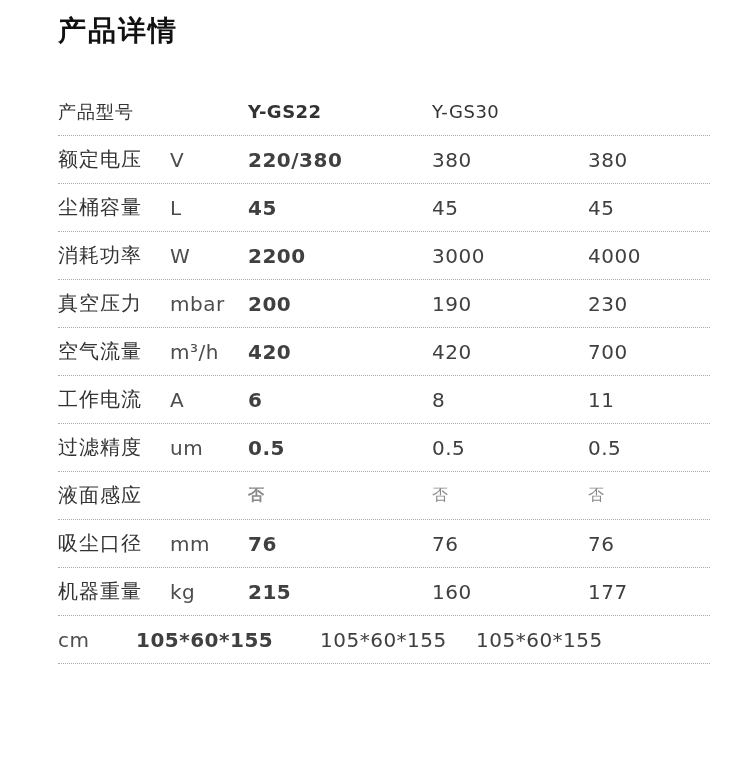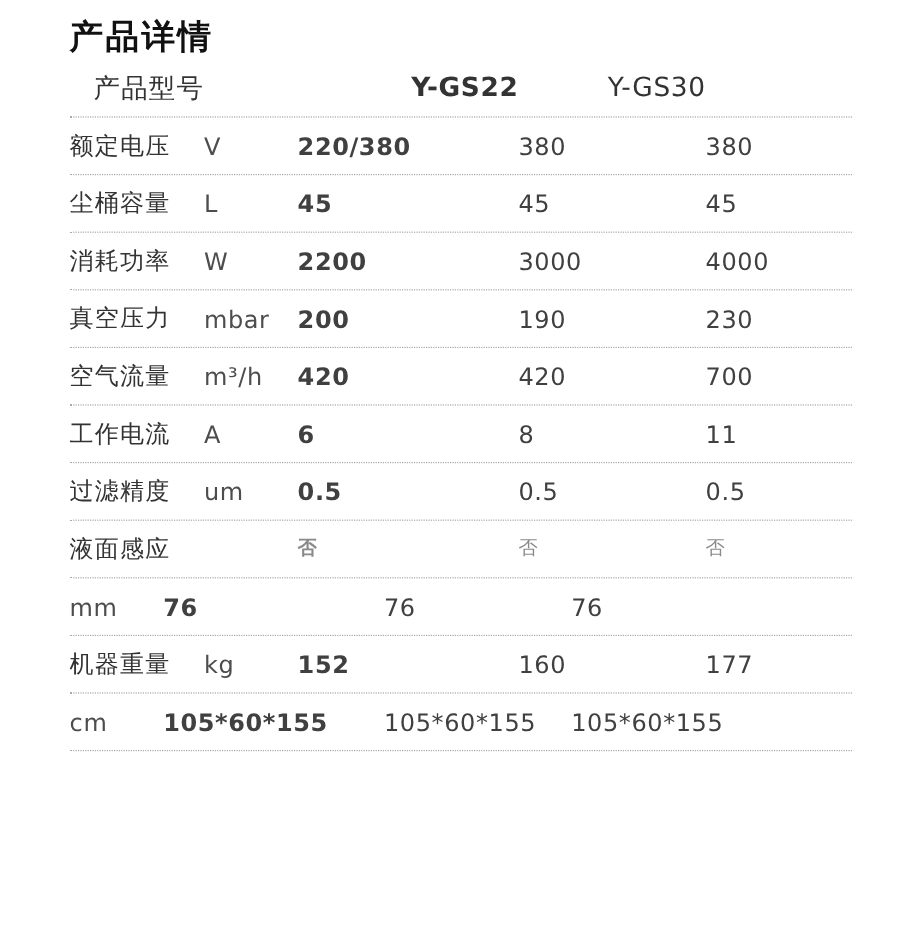--- a/index.html
+++ b/index.html
@@ -22,20 +22,21 @@
     width:750px;
     height:773px;
     padding:12px 40px 0 58px;
   }
   .title{
     font-size:28px;
     line-height:38px;
     font-weight:600;
     letter-spacing:2px;
     color:var(--title);
+    margin-bottom:38px;
   }
   .spec-table{
     width:652px;
   }
   .row{
     display:flex;
     align-items:center;
     height:48px;
     border-bottom:1px dotted var(--divider);
   }
@@ -52,23 +53,22 @@
     letter-spacing:1px;
   }
   .cell.unit{
     width:78px;
     color:var(--unit);
   }
   .cell.v1{width:184px;font-weight:bold;}
   .cell.v2{width:156px;}
   .cell.v3{flex:1;}
   .row.header .cell{
-    font-size:22px;
+    font-size:18px;
     color:var(--text);
-    text-align:right;
   }
   
   #rows-container .row:nth-child(8) .cell.v1,
   #rows-container .row:nth-child(8) .cell.v2,
   #rows-container .row:nth-child(8) .cell.v3{
     color:var(--muted);
     font-size:16px;
   }
 </style>
 </head>
@@ -146,30 +146,31 @@
 
   <div class="row">
     <div class="cell label">液面感应</div>
     <div class="cell unit"></div>
     <div class="cell v1">否</div>
     <div class="cell v2">否</div>
     <div class="cell v3">否</div>
   </div>
 
   <div class="row">
+    <div class="cell label">吸尘口径</div>
     <div class="cell unit">mm</div>
     <div class="cell v1">76</div>
     <div class="cell v2">76</div>
     <div class="cell v3">76</div>
   </div>
 
   <div class="row">
     <div class="cell label">机器重量</div>
     <div class="cell unit">kg</div>
-    <div class="cell v1">152</div>
+    <div class="cell v1">215</div>
     <div class="cell v2">160</div>
     <div class="cell v3">177</div>
   </div>
 
   <div class="row">
     <div class="cell unit">cm</div>
     <div class="cell v1">105*60*155</div>
     <div class="cell v2">105*60*155</div>
     <div class="cell v3">105*60*155</div>
   </div>

